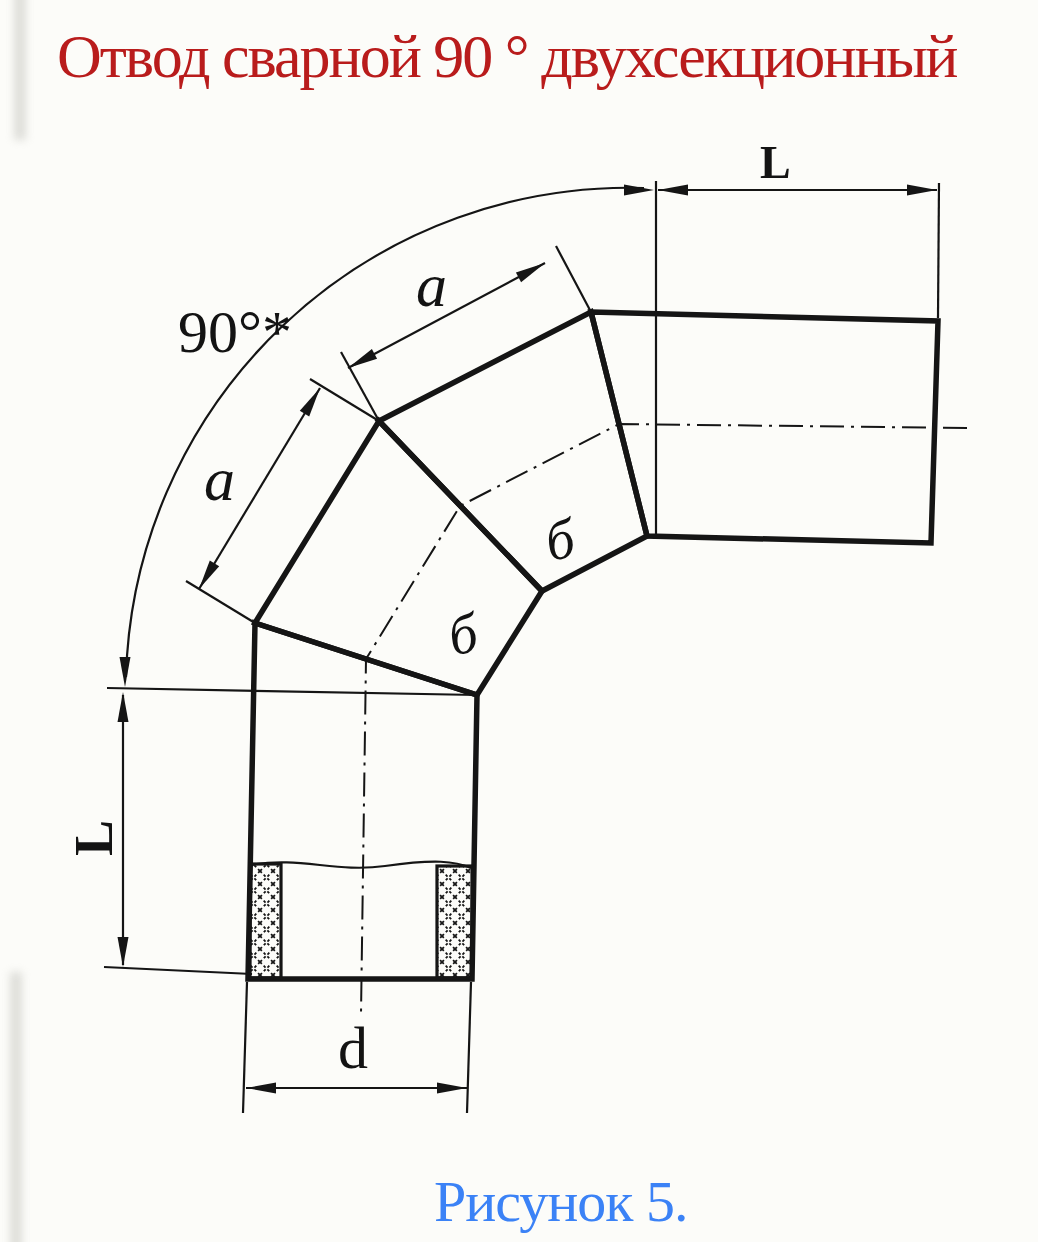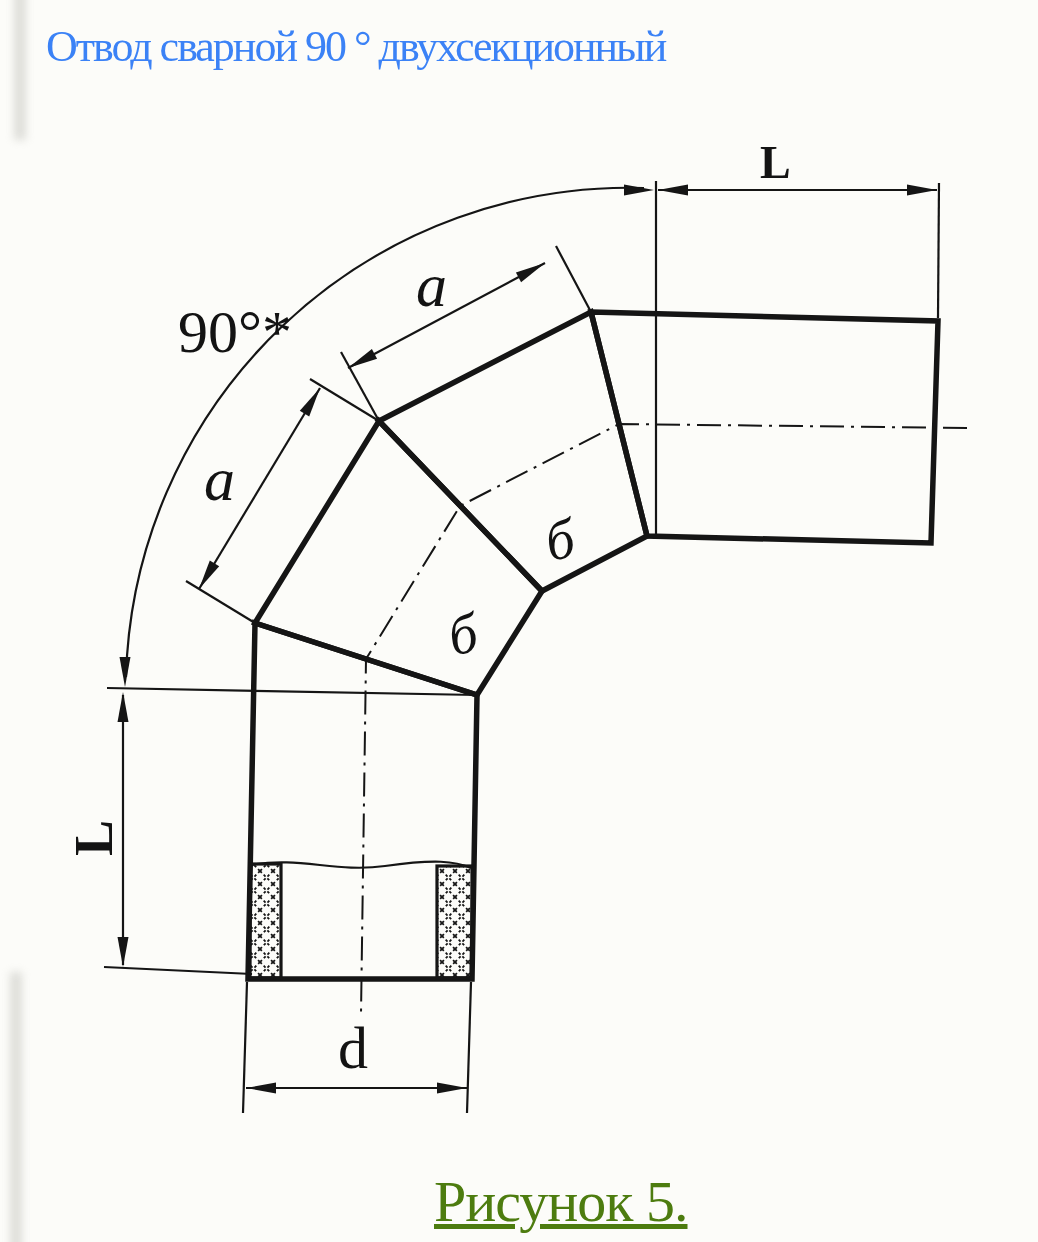--- a/index.html
+++ b/index.html
@@ -6,30 +6,29 @@
   .page {
     position:relative;
     width:1038px; height:1242px;
     margin:0 auto;
     background:#fcfcf9;
     overflow:hidden;
     font-family:"Liberation Serif", serif;
     color:#151515;
   }
   .title {
-    position:absolute; left:46px; top:24px;
-    font-size:44px; line-height:1.05;
+    position:absolute; left:57px; top:24px;
+    font-size:62px; line-height:1.05;
     letter-spacing:-2px; white-space:nowrap;
-    color:#3b82f6;
+    color:#b91c1c;
   }
   .caption {
     position:absolute; left:434px; top:1168px;
     font-size:58px; letter-spacing:-1px; white-space:nowrap;
-    color:#4d7c0f;
-    text-decoration:underline;
+    color:#3b82f6;
   }
   .scan-edge { position:absolute; width:12px; background:#b9b9b2; opacity:.45; filter:blur(4px); }
   .scan-edge.top { left:14px; top:-10px; height:150px; }
   .scan-edge.bottom { left:10px; bottom:-10px; height:280px; }
   svg.diagram { position:absolute; left:0; top:0; }
   .thick { fill:none; stroke:#151515; stroke-width:5.5; stroke-linejoin:miter; }
   .thin  { fill:none; stroke:#151515; stroke-width:2.2; }
   .cl    { fill:none; stroke:#151515; stroke-width:2;   stroke-dasharray:24 7 3 7; }
   .arr   { fill:#151515; stroke:none; }
   .hatchbox { fill:url(#xhatch); stroke:#151515; stroke-width:3.2; }

